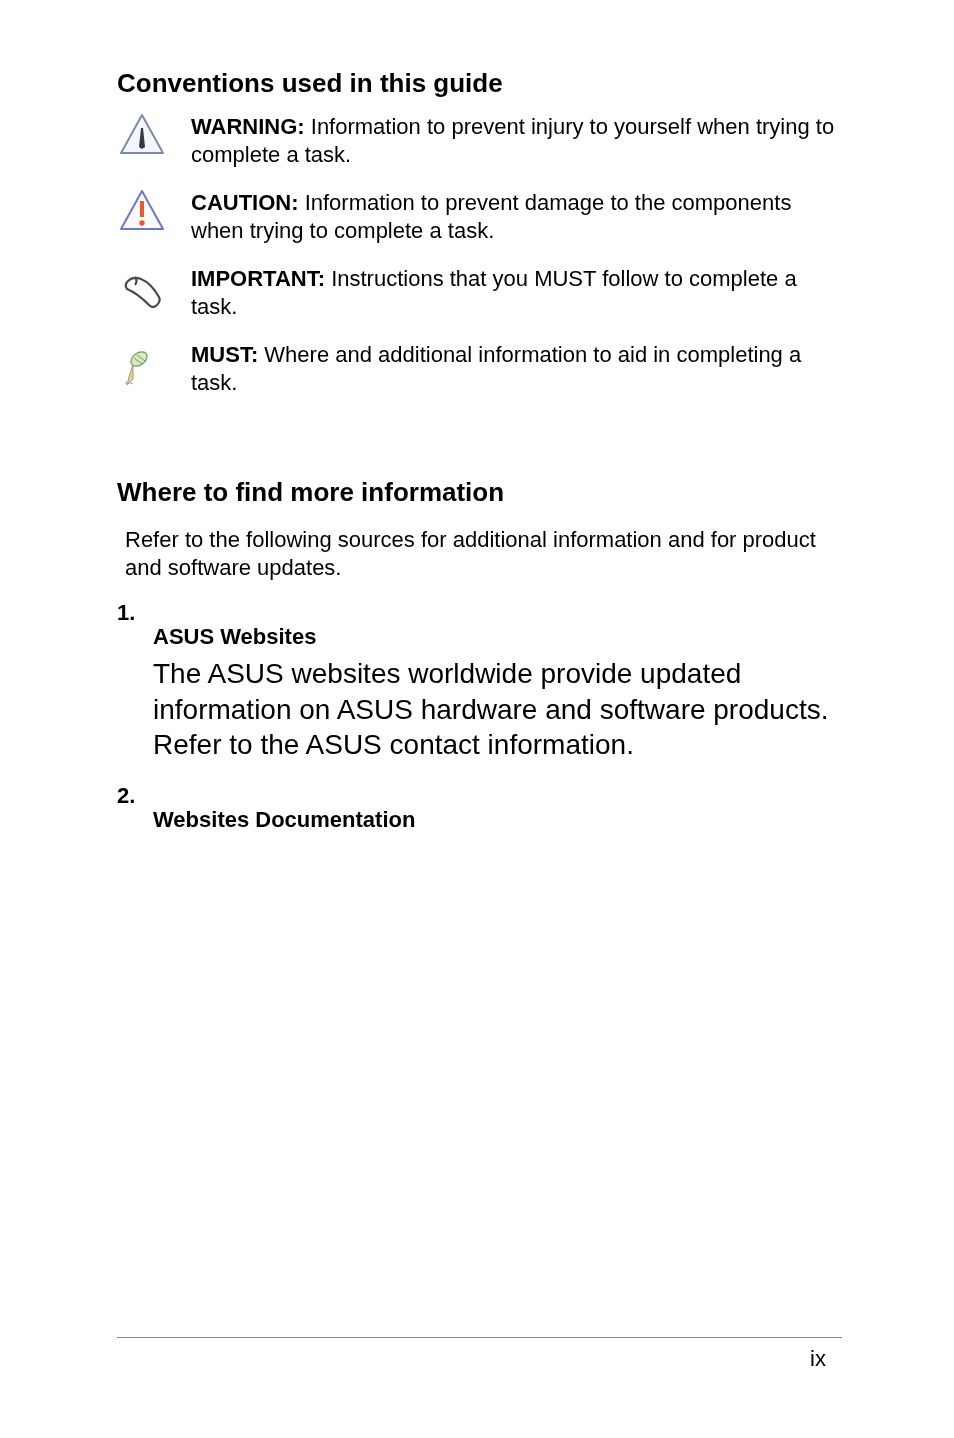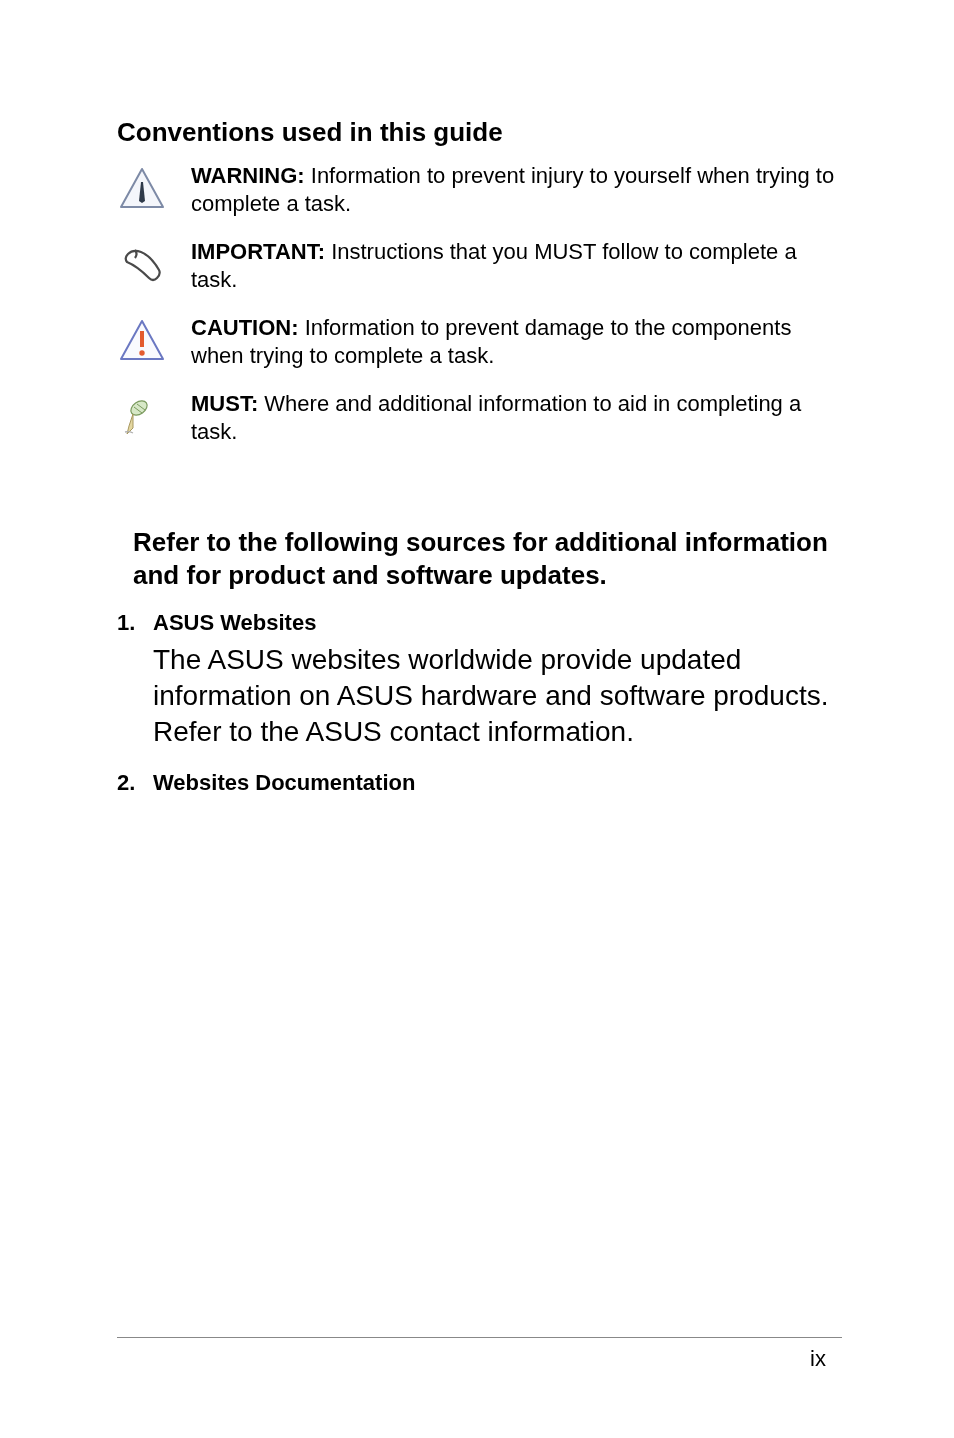--- a/index.html
+++ b/index.html
@@ -8,33 +8,33 @@
       padding: 0;
       width: 954px;
       height: 1438px;
       font-family: Arial, Helvetica, sans-serif;
       background: #fff;
       color: #000;
       position: relative;
       box-sizing: border-box;
     }
     .page {
-      padding: 117px 112px 60px 117px;
+      padding: 68px 112px 60px 117px;
       box-sizing: border-box;
       position: relative;
       height: 100%;
     }
     h2 {
       font-size: 26px;
       font-weight: bold;
       margin: 0 0 14px 0;
     }
     .convention-row {
       display: flex;
-      align-items: center;
+      align-items: flex-start;
       margin-bottom: 20px;
     }
     .convention-row.single-line {
       align-items: center;
     }
     .icon-col {
       width: 72px;
       flex-shrink: 0;
       display: flex;
       justify-content: flex-start;
@@ -45,42 +45,42 @@
       line-height: 1.27;
       flex: 1;
     }
     .bold-label {
       font-weight: bold;
     }
     .section2 {
       margin-top: 80px;
     }
     .section2-intro {
-      font-size: 26px;
-      margin: 18px 0 18px 16px;
+      font-size: 22px;
+      margin: 18px 0 18px 8px;
       line-height: 1.28;
-      font-weight: bold;
     }
     .list-item {
       display: flex;
       margin-bottom: 20px;
     }
     .list-num {
       width: 36px;
       font-size: 22px;
       font-weight: bold;
       flex-shrink: 0;
     }
     .list-body {
       flex: 1;
     }
     .list-title {
       font-size: 22px;
       font-weight: bold;
       margin-bottom: 6px;
+      margin-top: 24px;
     }
     .list-desc {
       font-size: 28px;
       line-height: 1.28;
     }
     .footer-line {
       position: absolute;
       left: 117px;
       right: 112px;
       bottom: 100px;
@@ -107,46 +107,46 @@
           <path d="M23 2 L44 40 L2 40 Z" fill="#f4f6fb" stroke="#7d8aa6" stroke-width="2" stroke-linejoin="round"></path>
           <path d="M22 15 L20 34 L23 36 L26 34 L24 15 Z" fill="#2f3a4a"></path>
         </svg>
       </span>
     </div>
     <div class="text-col">
       <span class="bold-label">WARNING:</span><span> Information to prevent injury to yourself when trying to complete a task.</span>
     </div>
   </div>
 
-  <div class="convention-row single-line">
-    <div class="icon-col">
-      <span>
-        <svg width="46" height="40" viewBox="0 0 46 40">
-          <path d="M8 18 Q5 14 9 10 Q14 5 22 8 Q32 12 40 26 Q42 30 38 34 Q34 38 30 34 Q18 22 8 18 Z" fill="none" stroke="#4a4a4a" stroke-width="2.2"></path>
-          <path d="M16 6 Q19 10 16 14" fill="none" stroke="#4a4a4a" stroke-width="2.2"></path>
-        </svg>
-      </span>
-    </div>
-    <div class="text-col">
-      <span class="bold-label">IMPORTANT:</span><span> Instructions that you MUST follow to complete a task.</span>
-    </div>
-  </div>
-
   <div class="convention-row">
     <div class="icon-col">
       <span>
         <svg width="46" height="42" viewBox="0 0 46 42">
           <path d="M23 2 L44 40 L2 40 Z" fill="#f9fafe" stroke="#6b78c2" stroke-width="2" stroke-linejoin="round"></path>
           <path d="M21 12 L21 28 L25 28 L25 12 Z" fill="#e35b2e" rx="2"></path>
           <circle cx="23" cy="34" r="2.7" fill="#e35b2e"></circle>
         </svg>
       </span>
     </div>
     <div class="text-col">
       <span class="bold-label">CAUTION:</span><span> Information to prevent damage to the components when trying to complete a task.</span>
+    </div>
+  </div>
+
+  <div class="convention-row single-line">
+    <div class="icon-col">
+      <span>
+        <svg width="46" height="40" viewBox="0 0 46 40">
+          <path d="M8 18 Q5 14 9 10 Q14 5 22 8 Q32 12 40 26 Q42 30 38 34 Q34 38 30 34 Q18 22 8 18 Z" fill="none" stroke="#4a4a4a" stroke-width="2.2"></path>
+          <path d="M16 6 Q19 10 16 14" fill="none" stroke="#4a4a4a" stroke-width="2.2"></path>
+        </svg>
+      </span>
+    </div>
+    <div class="text-col">
+      <span class="bold-label">IMPORTANT:</span><span> Instructions that you MUST follow to complete a task.</span>
     </div>
   </div>
 
   <div class="convention-row single-line">
     <div class="icon-col">
       <span>
         <svg width="40" height="40" viewBox="0 0 40 40">
           <ellipse cx="20" cy="12" rx="9" ry="6" transform="rotate(-35 20 12)" fill="#d7e8c7" stroke="#7a9a5e" stroke-width="1.2"></ellipse>
           <line x1="18" y1="8" x2="26" y2="14" stroke="#7a9a5e" stroke-width="1"></line>
           <line x1="15" y1="11" x2="23" y2="17" stroke="#7a9a5e" stroke-width="1"></line>
@@ -154,20 +154,21 @@
           <path d="M6 36 Q10 35 14 37" fill="none" stroke="#b0b0b0" stroke-width="1.3"></path>
         </svg>
       </span>
     </div>
     <div class="text-col">
       <span class="bold-label">MUST:</span><span> Where and additional information to aid in completing a task.</span>
     </div>
   </div>
 
   <div class="section2">
+    <h2>Where to find more information</h2>
     <p class="section2-intro">Refer to the following sources for additional information and for product and software updates.</p>
 
     <div class="list-item">
       <div class="list-num">1.</div>
       <div class="list-body">
         <div class="list-title">ASUS Websites</div>
         <div class="list-desc">The ASUS websites worldwide provide updated information on ASUS hardware and software products. Refer to the ASUS contact information.</div>
       </div>
     </div>
 

